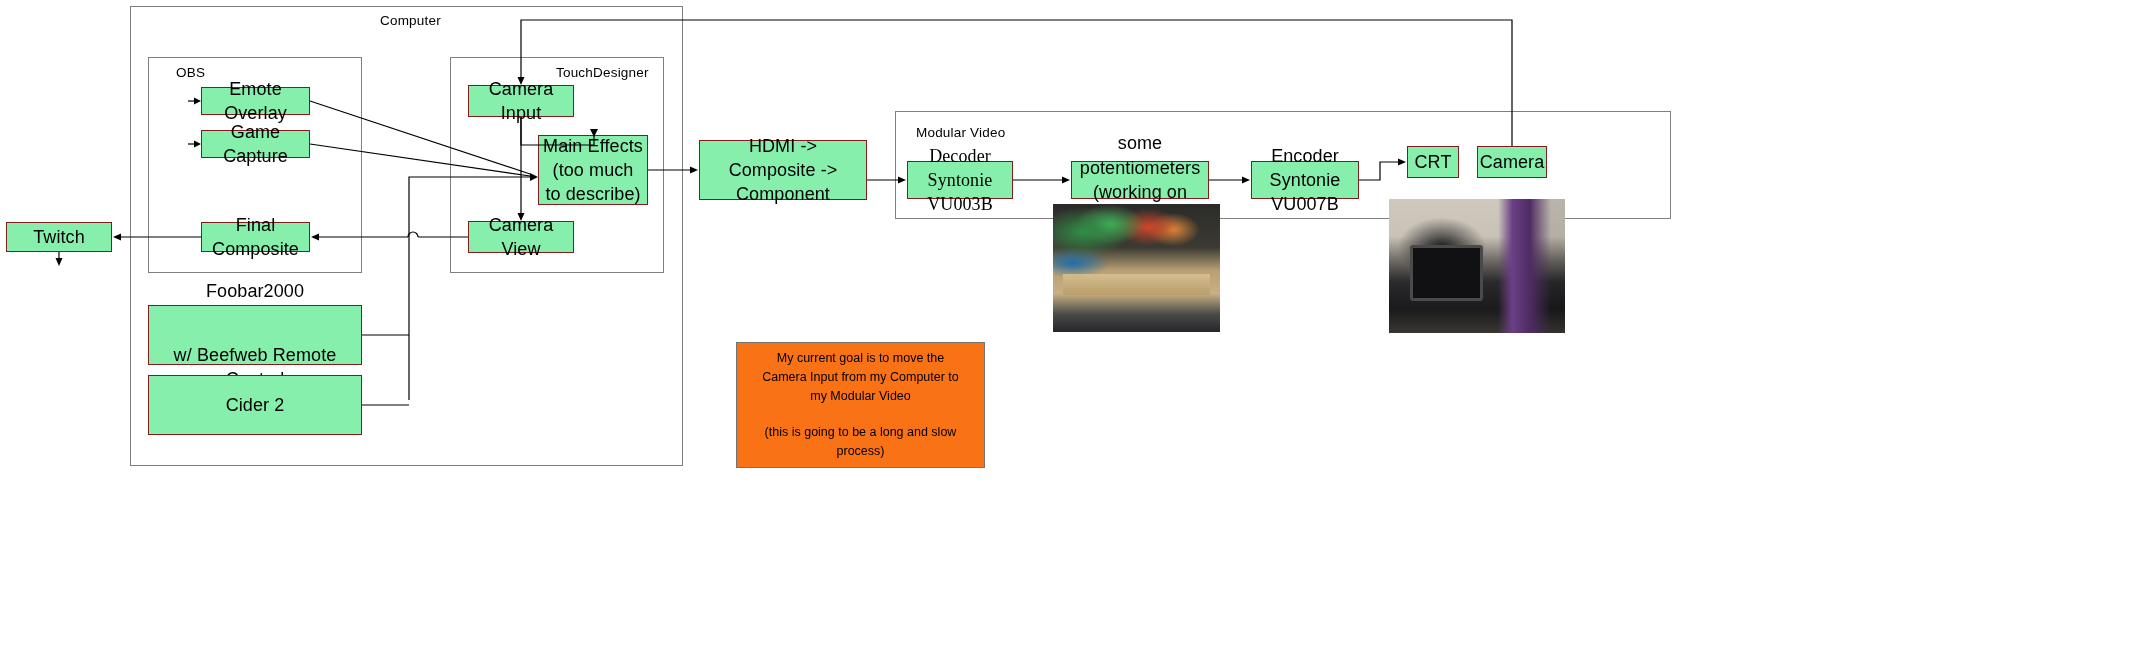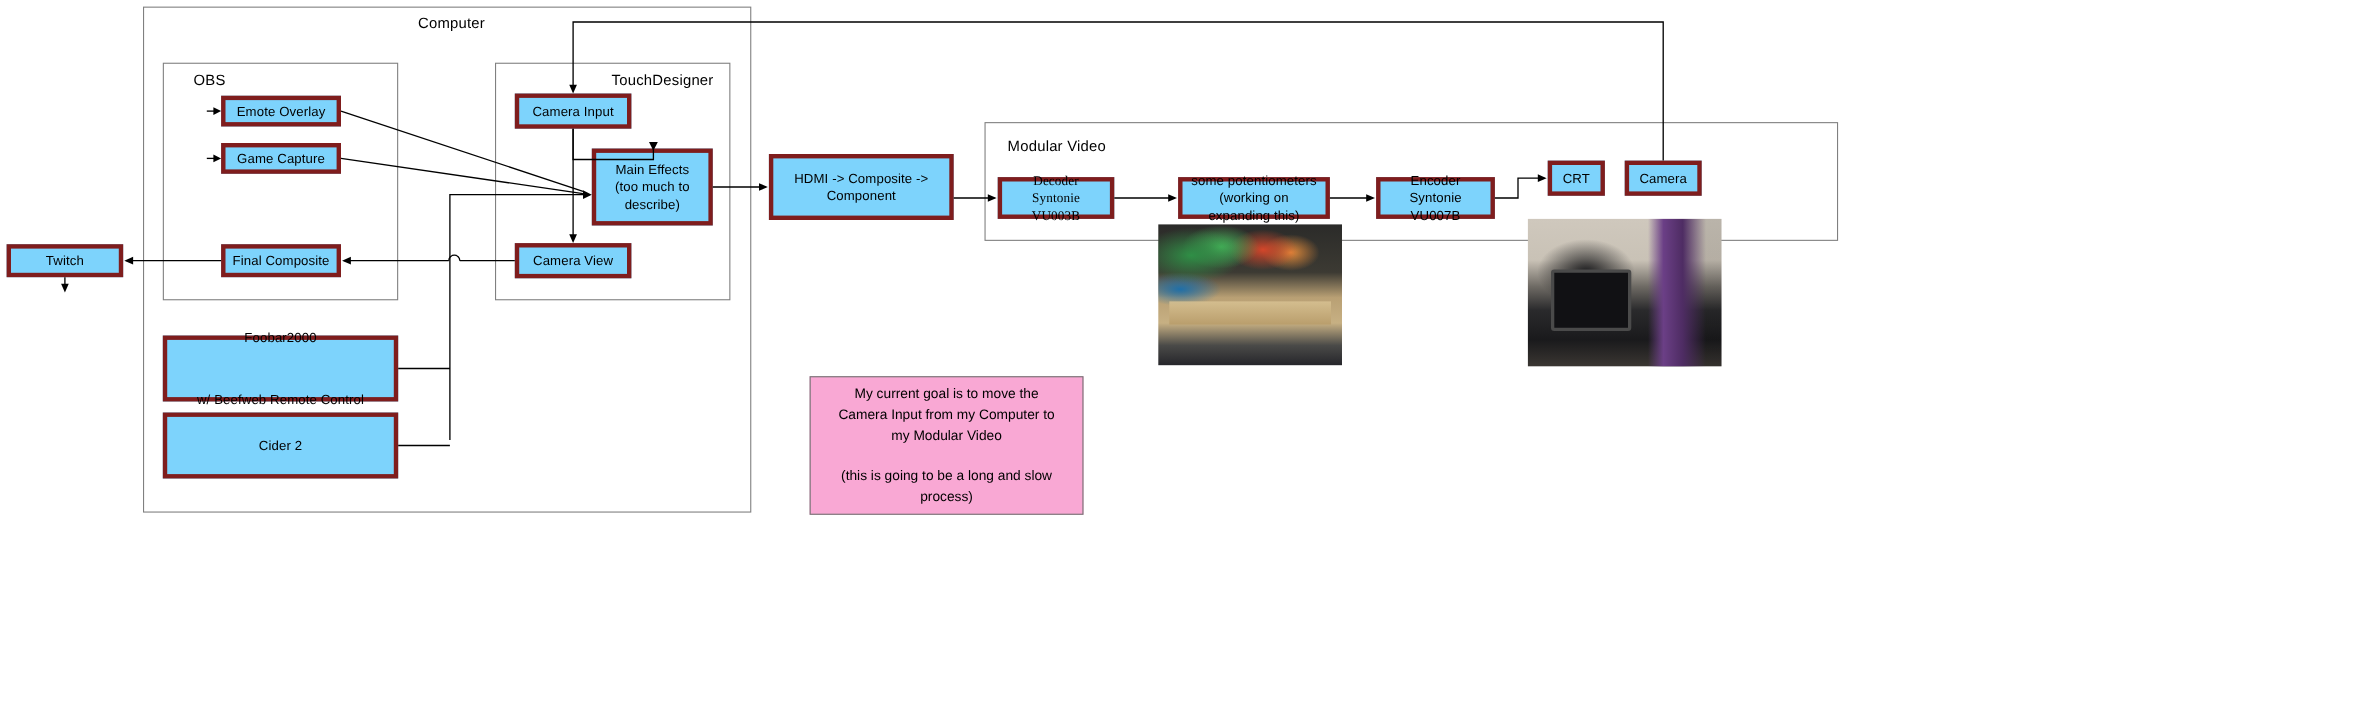--- a/index.html
+++ b/index.html
@@ -28,38 +28,38 @@
   .group-label {
     position: absolute;
     font-size: 13.5px;
     color: #000;
     white-space: nowrap;
     letter-spacing: .2px;
   }
   .node {
     position: absolute;
     box-sizing: border-box;
-    border: 4px solid #7f1d1d;
-    background: #7dd3fc;
+    border: 1px solid #7f1d1d;
+    background: #86efac;
     display: flex;
     align-items: center;
     justify-content: center;
     text-align: center;
-    font-size: 12px;
+    font-size: 18px;
     line-height: 1.35;
     color: #000;
     padding: 2px 4px;
     letter-spacing: .1px;
   }
   .node .l2 { display: block; }
   .note-box {
     position: absolute;
     box-sizing: border-box;
     border: 1px solid #737373;
-    background: #f9a8d4;
+    background: #f97316;
     display: flex;
     flex-direction: column;
     align-items: center;
     justify-content: center;
     text-align: center;
     font-size: 12.5px;
     line-height: 1.5;
     padding: 10px 18px;
   }
   .note-box p { margin: 0; }

